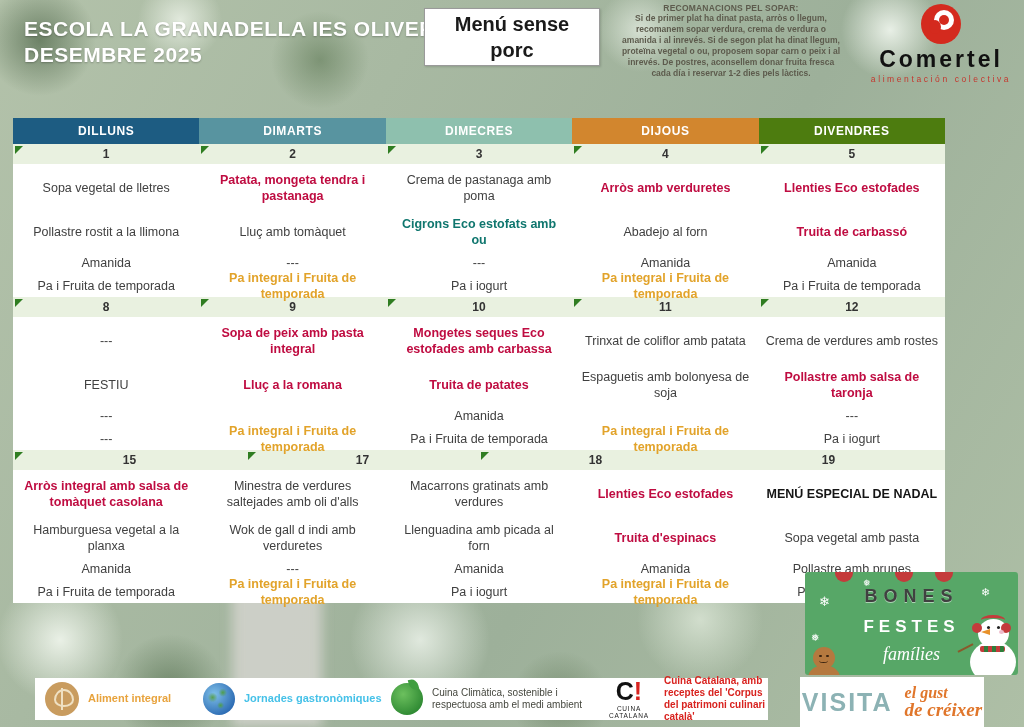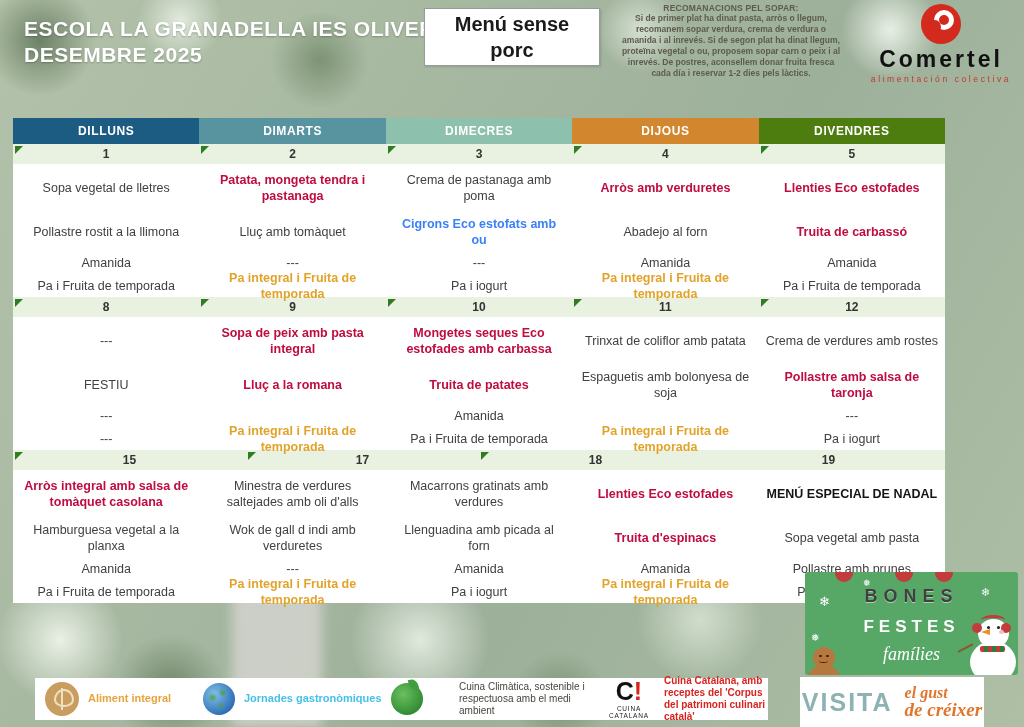--- a/index.html
+++ b/index.html
@@ -48,21 +48,21 @@
   .date-row{display:flex;height:20px;background:#e9f1e0;}
   .date-cell{flex:1;position:relative;text-align:center;font-weight:bold;
     font-size:12px;color:#333;line-height:20px;}
   .flag{position:absolute;left:2px;top:2px;width:0;height:0;
     border-top:8px solid #2f7d21;border-right:8px solid transparent;}
   .item-row{display:flex;}
   .slot0{height:48px;} .slot1{height:40px;} .slot2{height:23px;} .slot3{height:22px;}
   .menu-cell{flex:1;display:flex;align-items:center;justify-content:center;
     text-align:center;padding:0 7px;font-size:12.5px;line-height:1.3;color:#404040;}
   .item.red{color:#bf0c41;font-weight:bold;}
-  .item.green{color:#3b82f6;font-weight:bold;}
+  .item.green{color:#0f766e;font-weight:bold;}
   .item.gold{color:#e2a32a;font-weight:bold;}
   .item.bold{color:#151515;font-weight:bold;}
   
   .holiday-card{position:absolute;left:805px;top:572px;width:213px;height:103px;
     background:#57a767;border-radius:3px;overflow:hidden;}
   .hc-line1{position:absolute;top:14px;width:100%;text-align:center;color:#404040;
     font-size:18px;font-weight:bold;letter-spacing:6px;text-shadow:0 1px 0 rgba(255,255,255,.5);}
   .hc-line2{position:absolute;top:45px;width:100%;text-align:center;color:#fff;
     font-size:17px;font-weight:bold;letter-spacing:5px;}
   .hc-line3{position:absolute;top:72px;width:100%;text-align:center;color:#fff;
@@ -434,21 +434,21 @@
     <div class="legend-item li0">
       <span class="icon-wheat"></span>
       <span class="legend-label" style="color: rgb(232, 163, 61);">Aliment integral</span>
     </div>
     <div class="legend-item li1">
       <span class="icon-globe"></span>
       <span class="legend-label" style="color: rgb(69, 193, 232);">Jornades gastronòmiques</span>
     </div>
     <div class="legend-item li2">
       <span class="icon-earthleaf"></span>
-      <span class="legend-label" style="color: rgb(69, 71, 62); margin-left: 27px;">Cuina Climàtica, sostenible i respectuosa amb el medi ambient</span>
+      <span class="legend-label" style="color: rgb(69, 71, 62);">Cuina Climàtica, sostenible i respectuosa amb el medi ambient</span>
     </div>
     <div class="legend-item li3">
       <span class="cc-logo">
         <span class="cc-top"><span class="cc-c">C</span><span class="cc-bang">!</span></span>
         <span class="cc-cap" style="display:block">CUINA CATALANA</span>
       </span>
       <span class="legend-label" style="color: rgb(216, 35, 31);">Cuina Catalana, amb receptes del 'Corpus del patrimoni culinari català'</span>
     </div>
   </div>
 </div>

